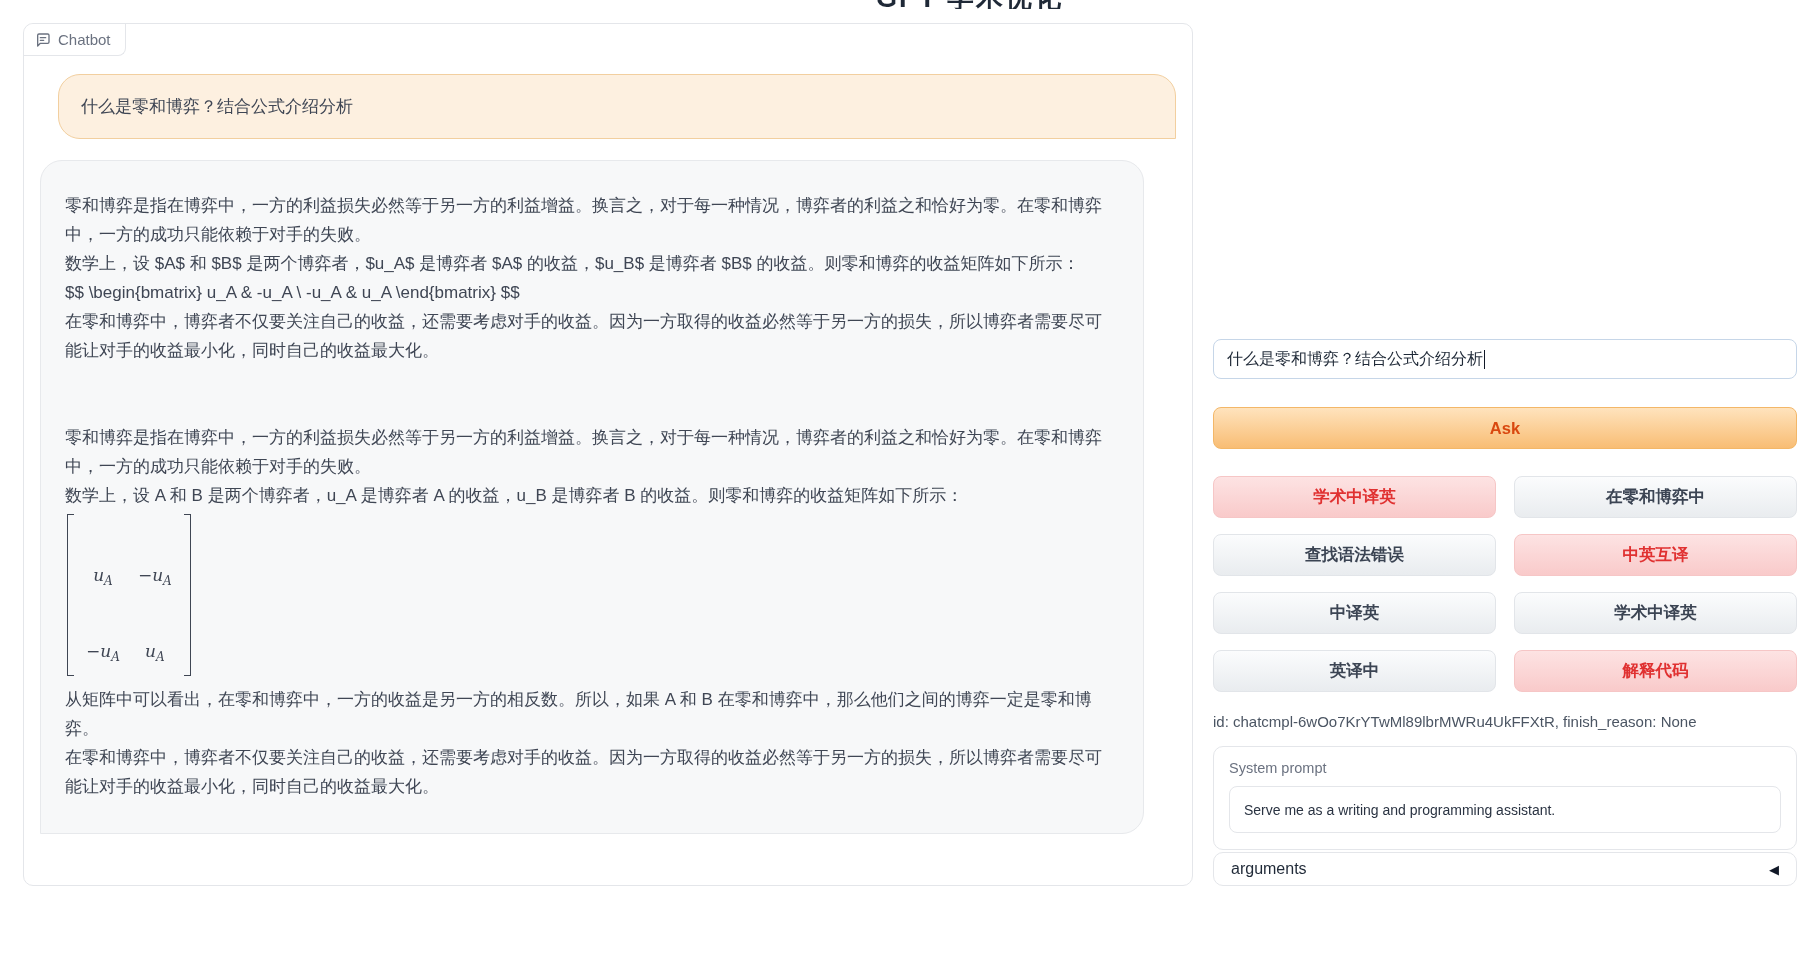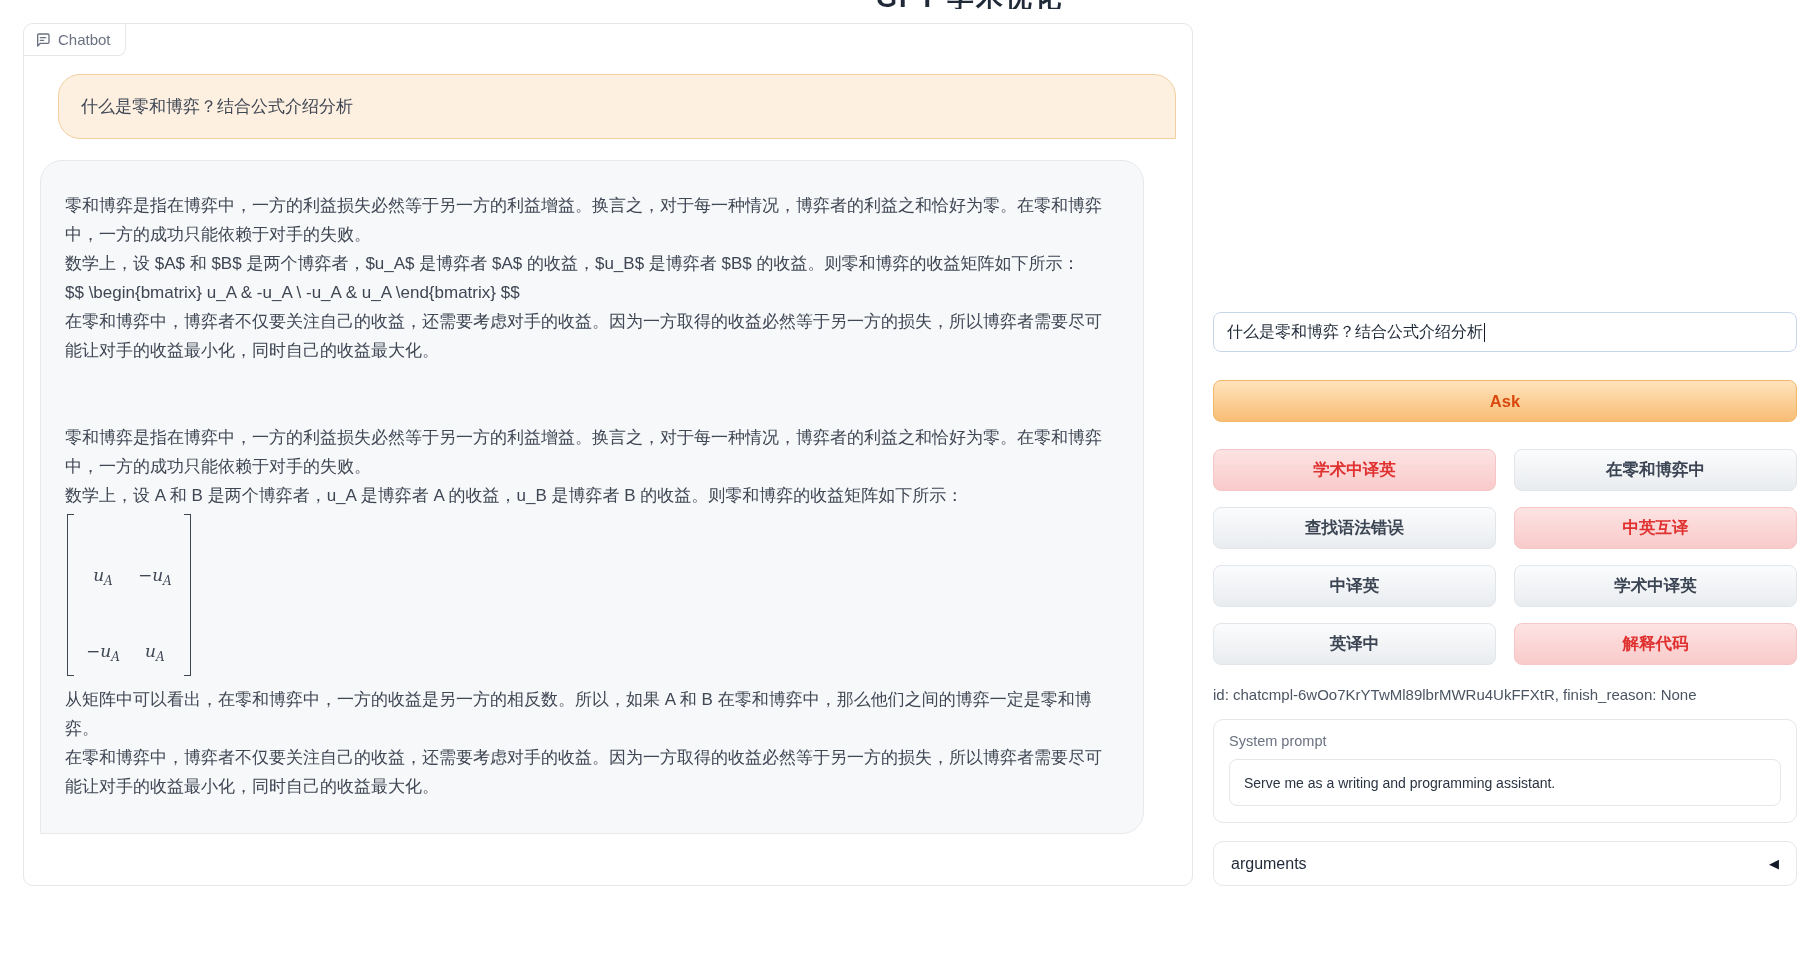--- a/index.html
+++ b/index.html
@@ -55,21 +55,21 @@
   .fn-btn.pink { background: linear-gradient(#fde3e3, #f9caca); border: 1px solid #f6c6c6; color: #e03131; }
 
   .status-line { margin-top: 21px; font-size: 15px; color: #4b5563; }
 
   .card { margin-top: 16px; border: 1px solid #e4e6ea; border-radius: 10px; background: #fff; }
   .sys-card { padding: 13px 15px 16px 15px; }
   .sys-label { font-size: 14.5px; color: #6b7280; }
   .sys-input { margin-top: 10px; border: 1px solid #e4e6ea; border-radius: 8px; height: 47px;
                display: flex; align-items: center; padding: 0 14px; font-size: 14px; color: #2a3342; }
 
-  .accordion { margin-top: 18px; height: 45px; display: flex; align-items: center; justify-content: space-between;
+  .accordion { margin-top: 2px; height: 34px; display: flex; align-items: center; justify-content: space-between;
                padding: 0 17px; cursor: pointer; }
   .accordion-label { font-size: 16px; color: #1f2937; }
   .accordion-arrow { font-size: 13px; color: #111827; }
 </style>
 </head>
 <body>
 
 <div class="clipped-title-wrap">
   <div class="clipped-title">GPT 学术优化</div>
 </div>

